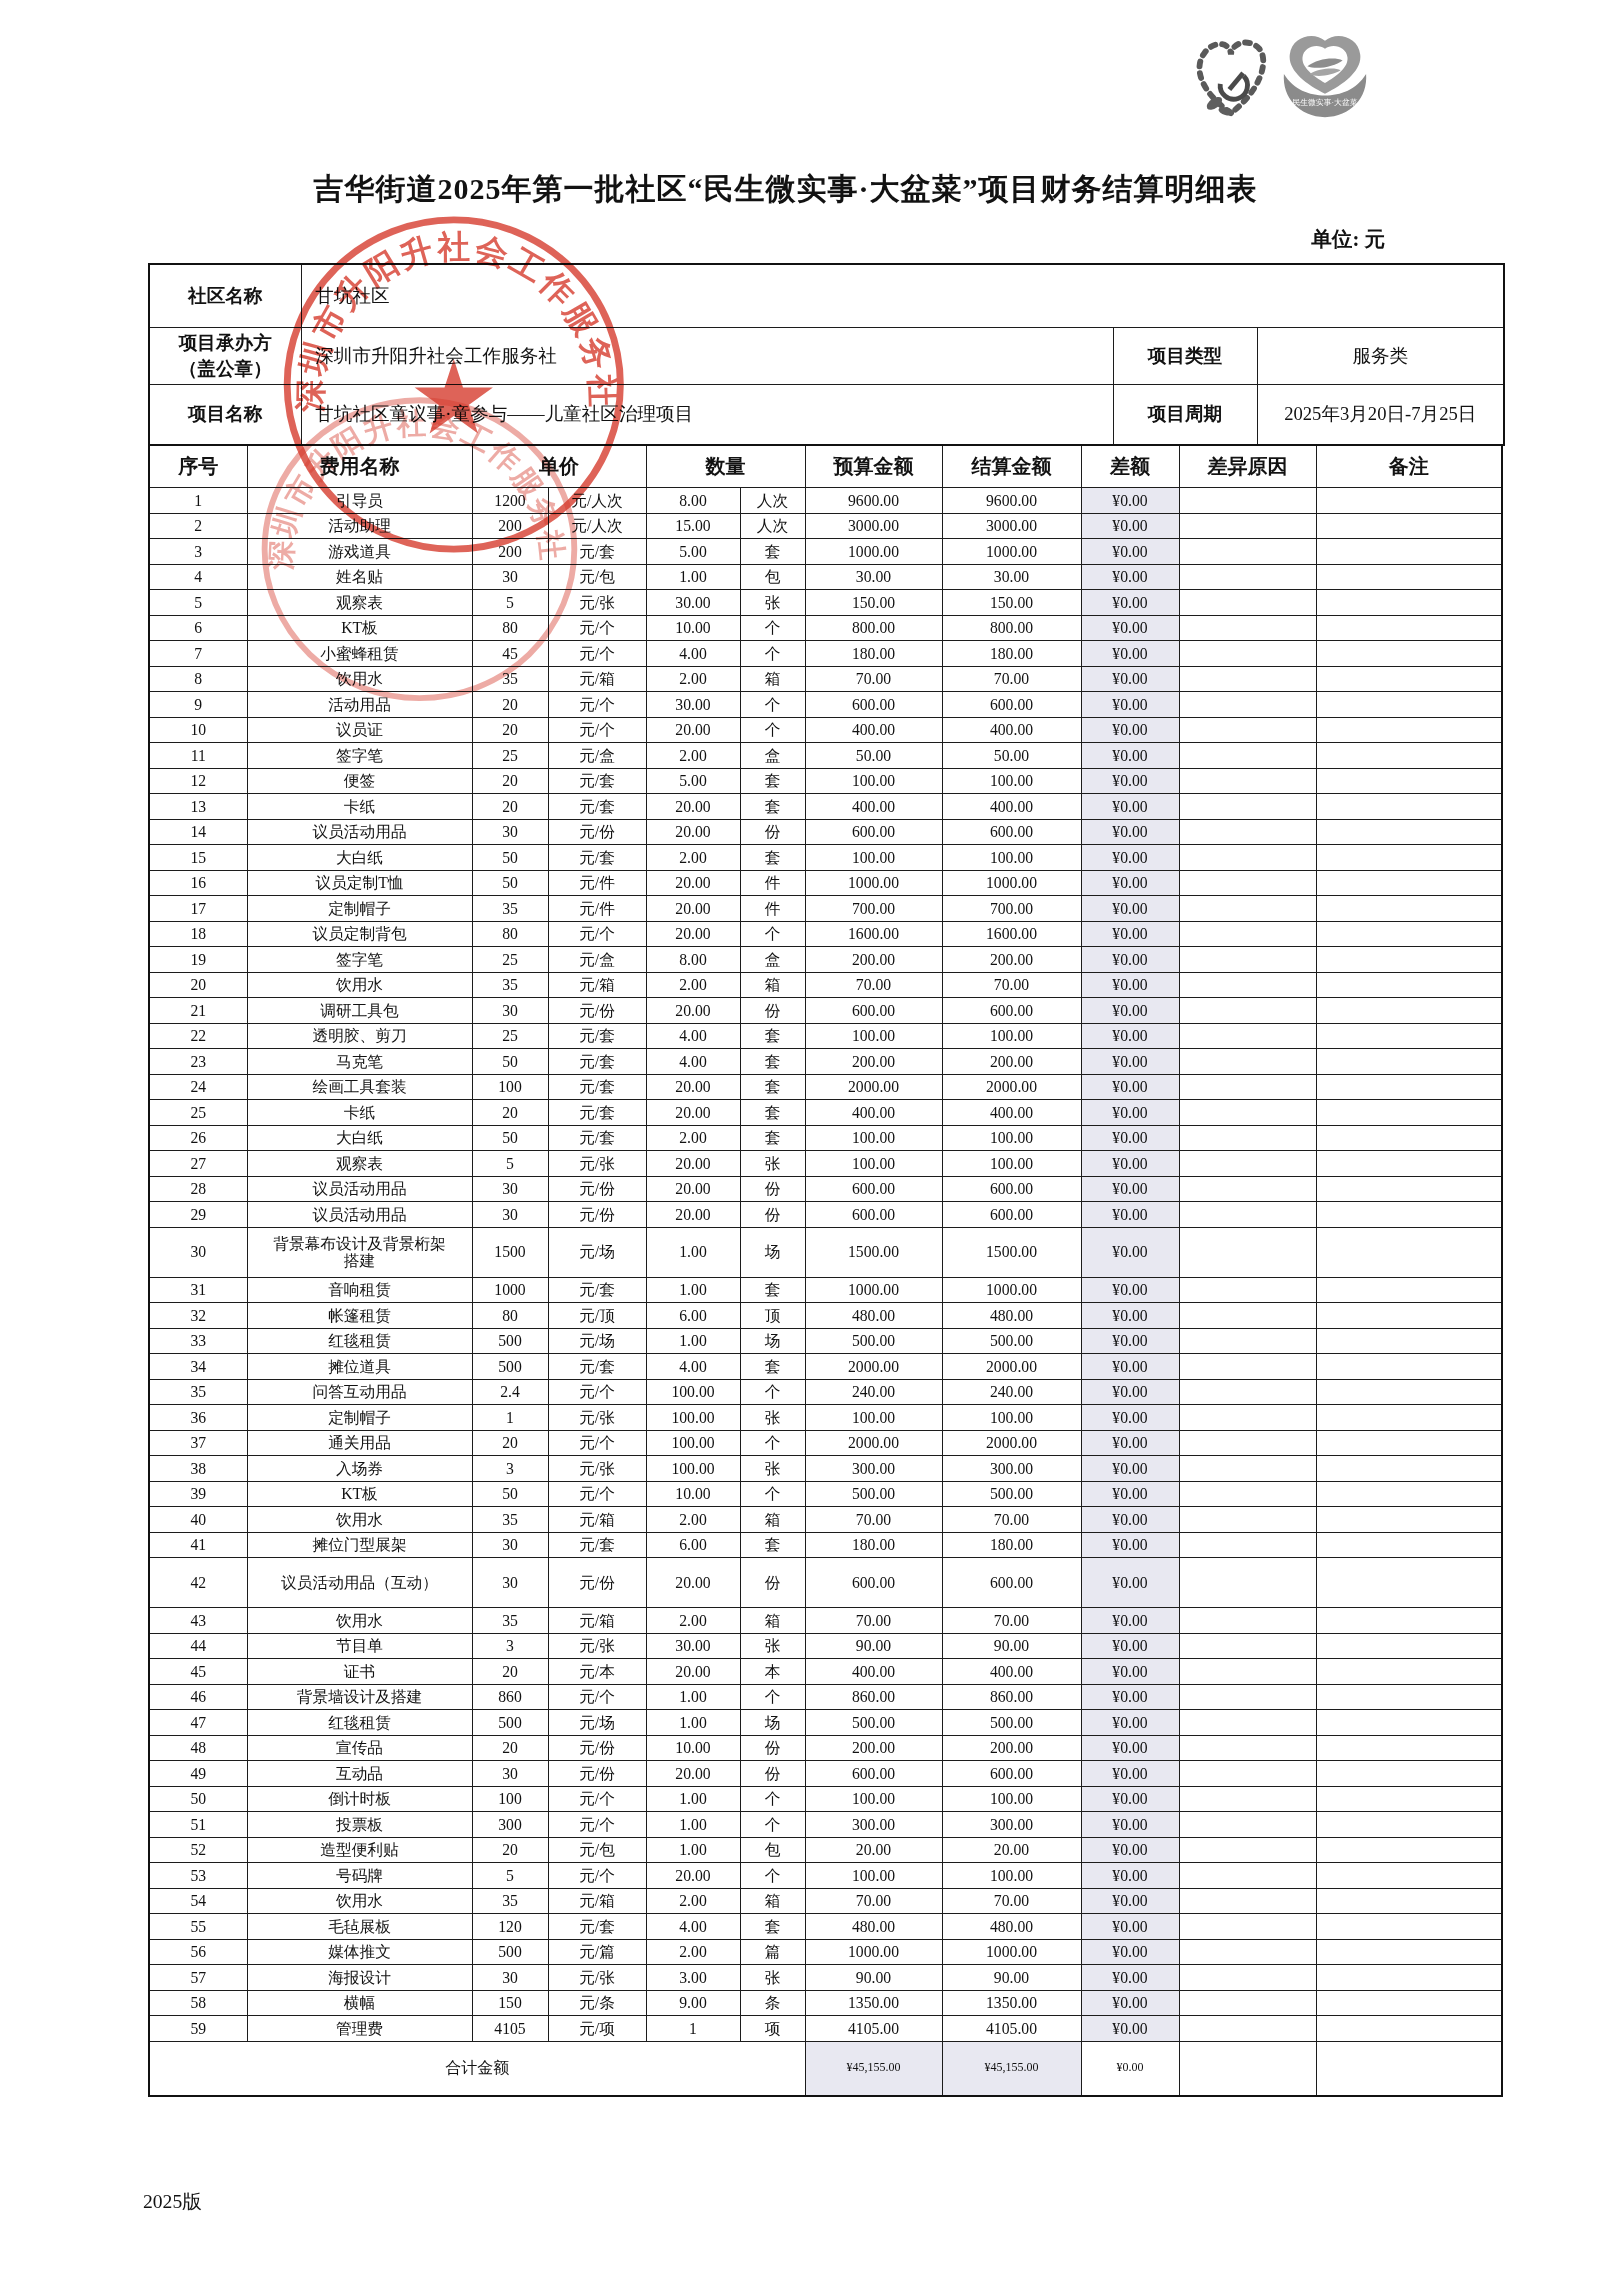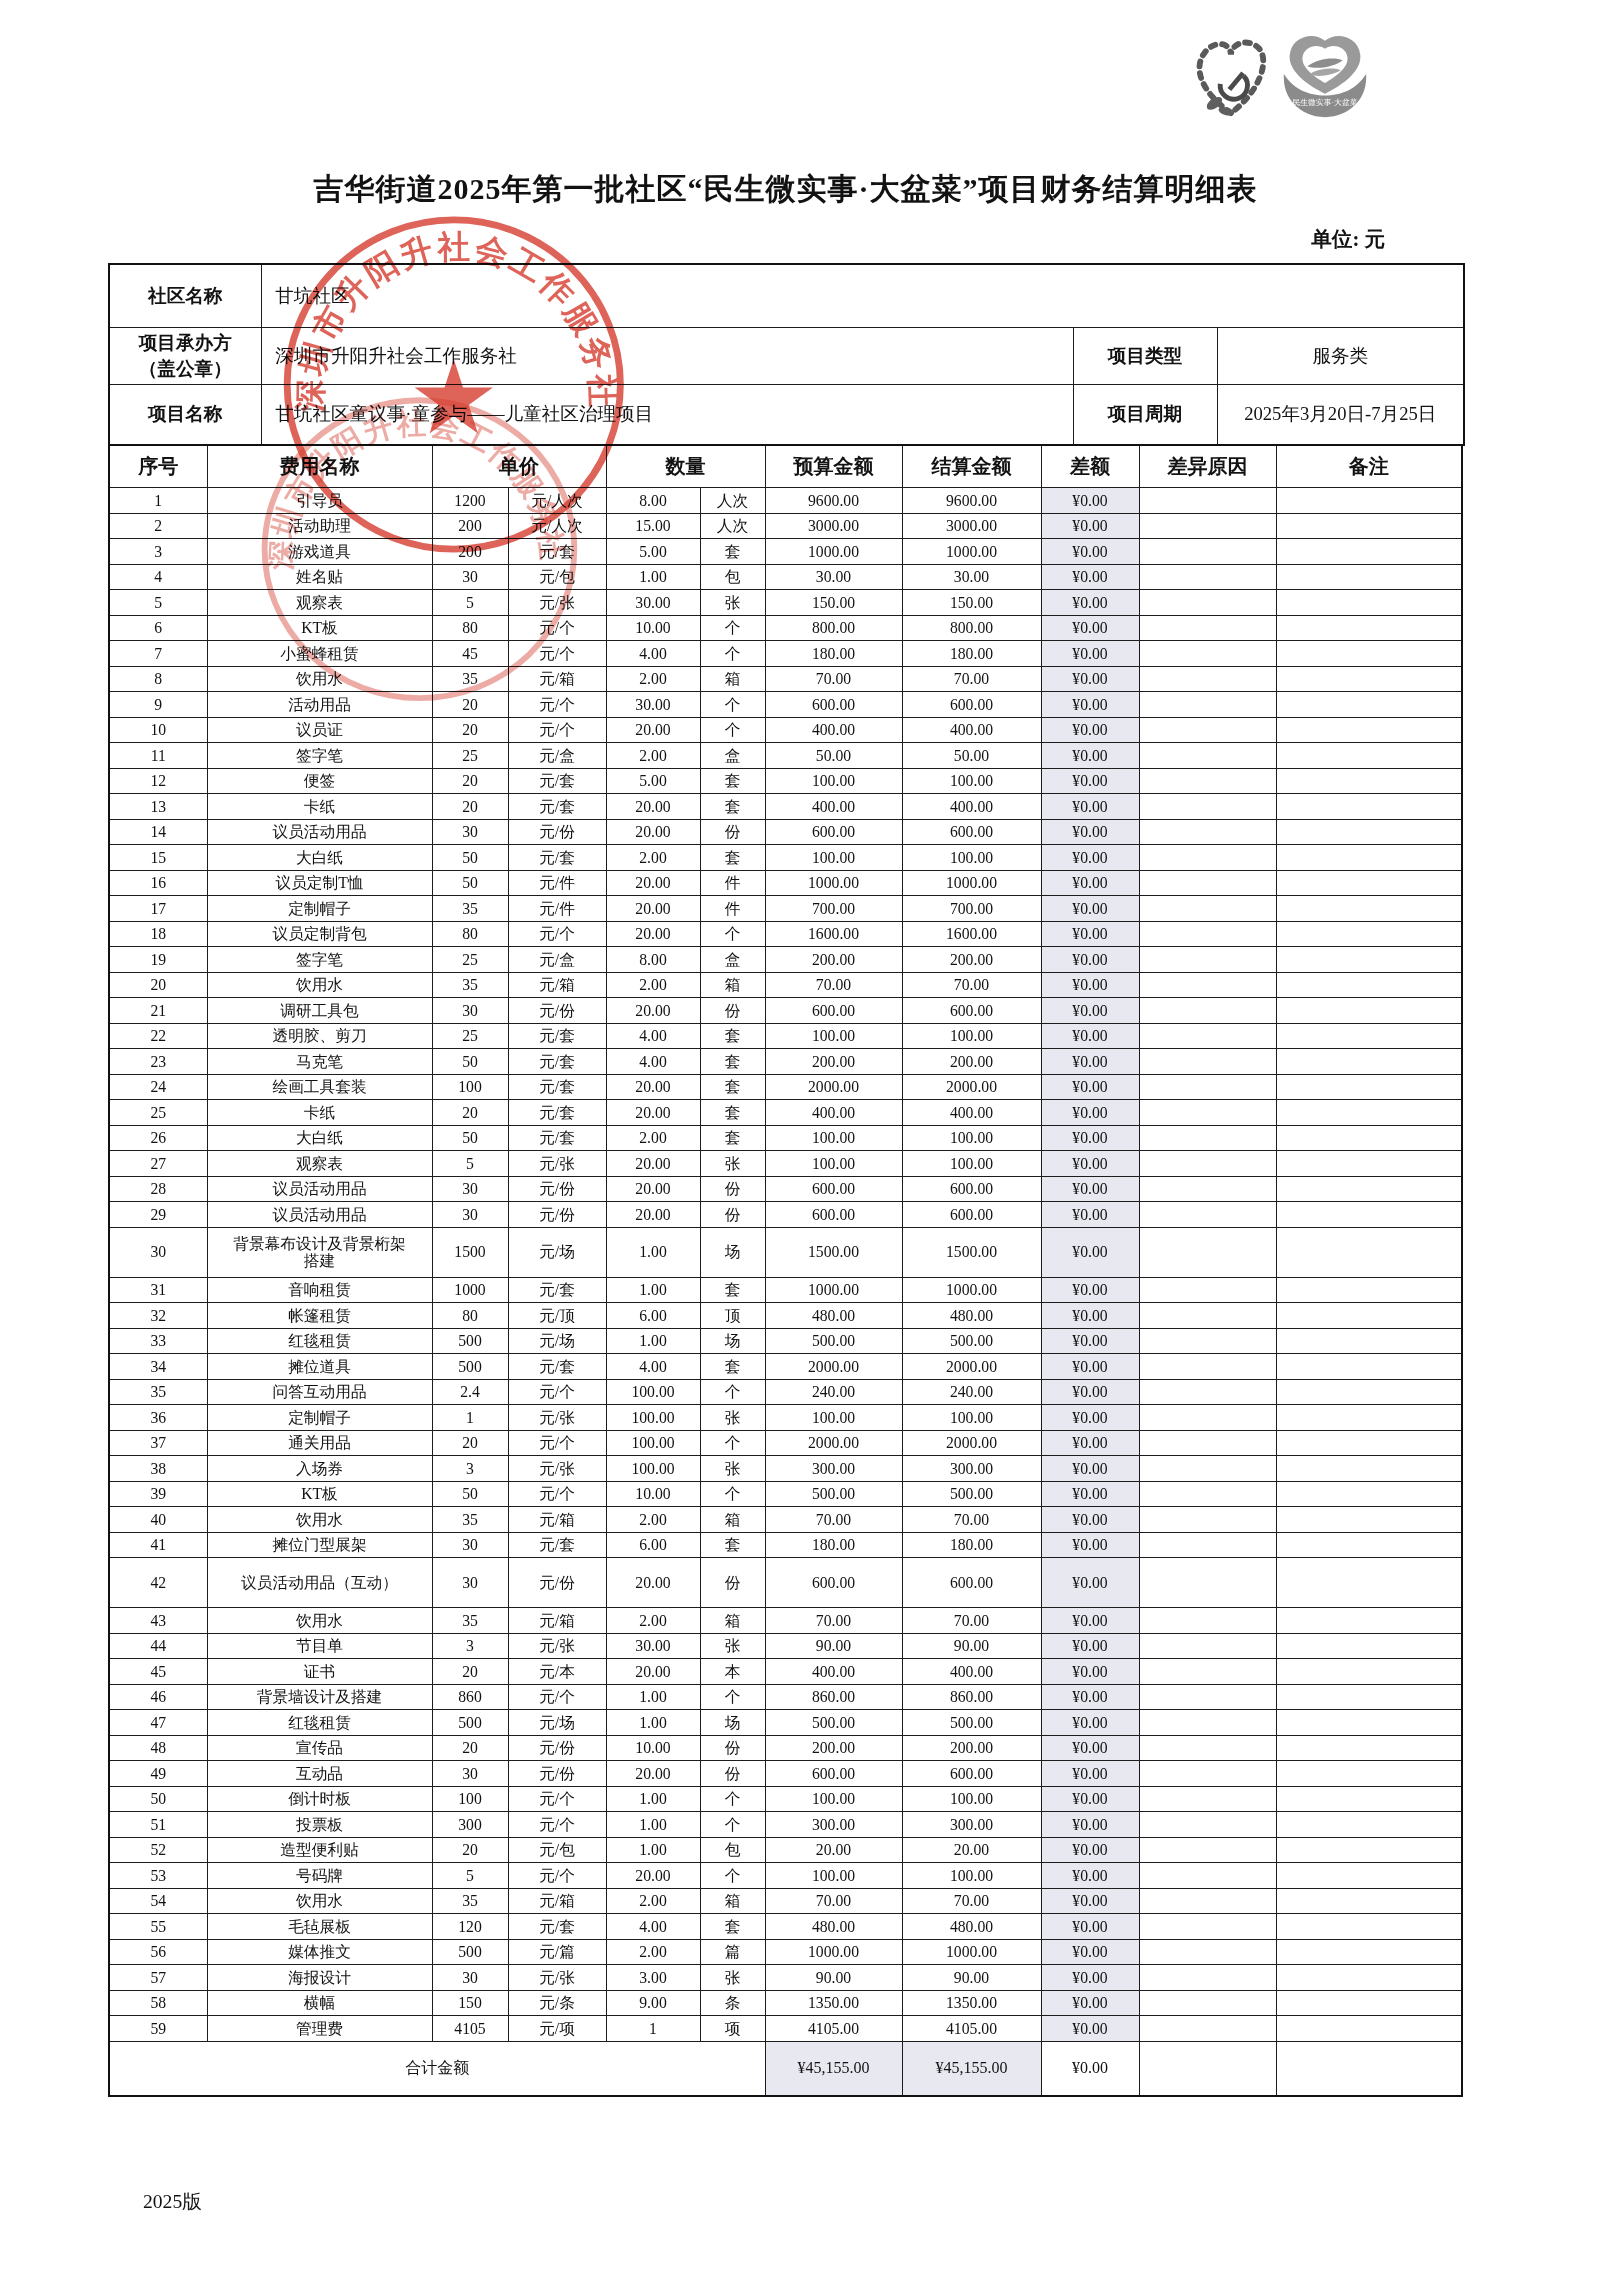--- a/index.html
+++ b/index.html
@@ -10,36 +10,36 @@
   .logos{position:absolute;top:29px;left:1191px;width:206px;height:98px;display:flex;gap:7px;align-items:center;}
   .doc-title{
     position:absolute;top:169px;left:108px;width:1355px;text-align:center;
     font-size:30px;font-weight:bold;letter-spacing:1px;
   }
   .unit-note{
     position:absolute;top:225px;left:108px;width:1355px;text-align:right;
     font-size:20.6px;font-weight:bold;padding-right:78px;box-sizing:border-box;
   }
   .tables{position:absolute;left:108px;top:263px;width:1355px;}
-  table{border-collapse:collapse;table-layout:fixed;width:1355px;background:transparent;}
+  table{border-collapse:collapse;table-layout:fixed;width:1355px;background:transparent;margin-left:40px;}
   td,th{
     border:1.6px solid #1c1c1c;padding:0 3.9px;overflow:hidden;
     text-align:center;vertical-align:middle;font-weight:normal;
   }
   .info-table{border:2.5px solid #111;}
   .info-table td{font-size:18.6px;}
   .info-table .lbl{font-weight:bold;font-size:18.6px;}
   .info-table .val{text-align:left;padding-left:13.7px;}
   .main-table{border:2.5px solid #111;margin-top:-2px;}
   .main-table th{font-size:20px;font-weight:bold;height:41px;}
   .main-table td{font-size:15.7px;height:24.5px;line-height:1.1;}
   .main-table tr.tall td{height:49px;}
   .main-table td.name{padding:0 23px;}
   .main-table td.diff{background:#e8e8f1;}
-  .main-table tr.total-row td{height:53px;font-size:16px;}
+  .main-table tr.total-row td{height:53px;font-size:12px;}
   .main-table tr.total-row td.money{background:#e8e8f1;}
   .main-table tr.total-row td.tlabel{font-size:16px;font-weight:normal;}
   .version-note{position:absolute;left:143px;top:2188px;font-size:19.6px;}
   .stamp-layer{position:absolute;left:0;top:0;pointer-events:none;mix-blend-mode:multiply;}
 </style>
 </head>
 <body>
 
 <div class="logos">
   <svg width="80" height="90" viewBox="0 0 82 92">

